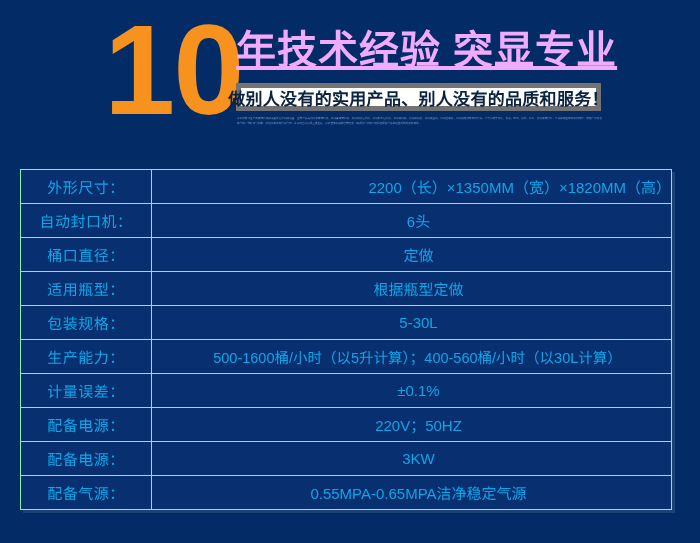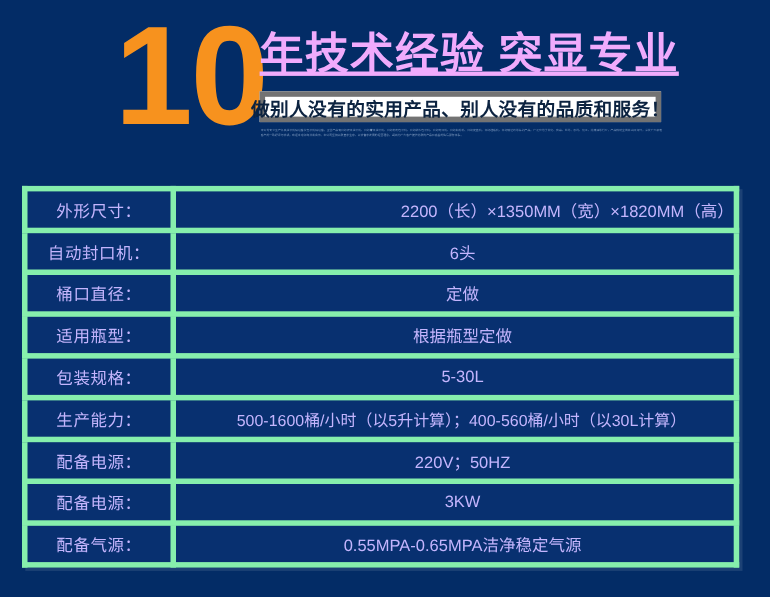--- a/index.html
+++ b/index.html
@@ -100,25 +100,25 @@
     top: 169px;
     width: 652px;
     border-collapse: collapse;
     table-layout: fixed;
     box-shadow: 3px 3px 0 rgba(255,255,255,0.10);
   }
   .spec-table tr {
     height: 33px;
   }
   .spec-table td {
-    border: 5px solid #86efac;
+    border: 1px solid #86efac;
     background: #083070;
     padding: 0;
     vertical-align: middle;
-    color: #c4b5fd;
+    color: #0ea5e9;
     font-size: 15px;
     height: 33px;
   }
   .spec-table td.label {
     width: 130px;
     text-align: center;
     letter-spacing: 0.5px;
     white-space: nowrap;
   }
   .spec-table td.value {
@@ -172,20 +172,24 @@
         </tr>
         <tr>
           <td class="label">包装规格：</td>
           <td class="value">5-30L</td>
         </tr>
         <tr>
           <td class="label">生产能力：</td>
           <td class="value tight">500-1600桶/小时（以5升计算）；400-560桶/小时（以30L计算）</td>
         </tr>
         <tr>
+          <td class="label">计量误差：</td>
+          <td class="value">±0.1%</td>
+        </tr>
+        <tr>
           <td class="label">配备电源：</td>
           <td class="value">220V；50HZ</td>
         </tr>
         <tr>
           <td class="label">配备电源：</td>
           <td class="value">3KW</td>
         </tr>
         <tr>
           <td class="label">配备气源：</td>
           <td class="value">0.55MPA-0.65MPA洁净稳定气源</td>

